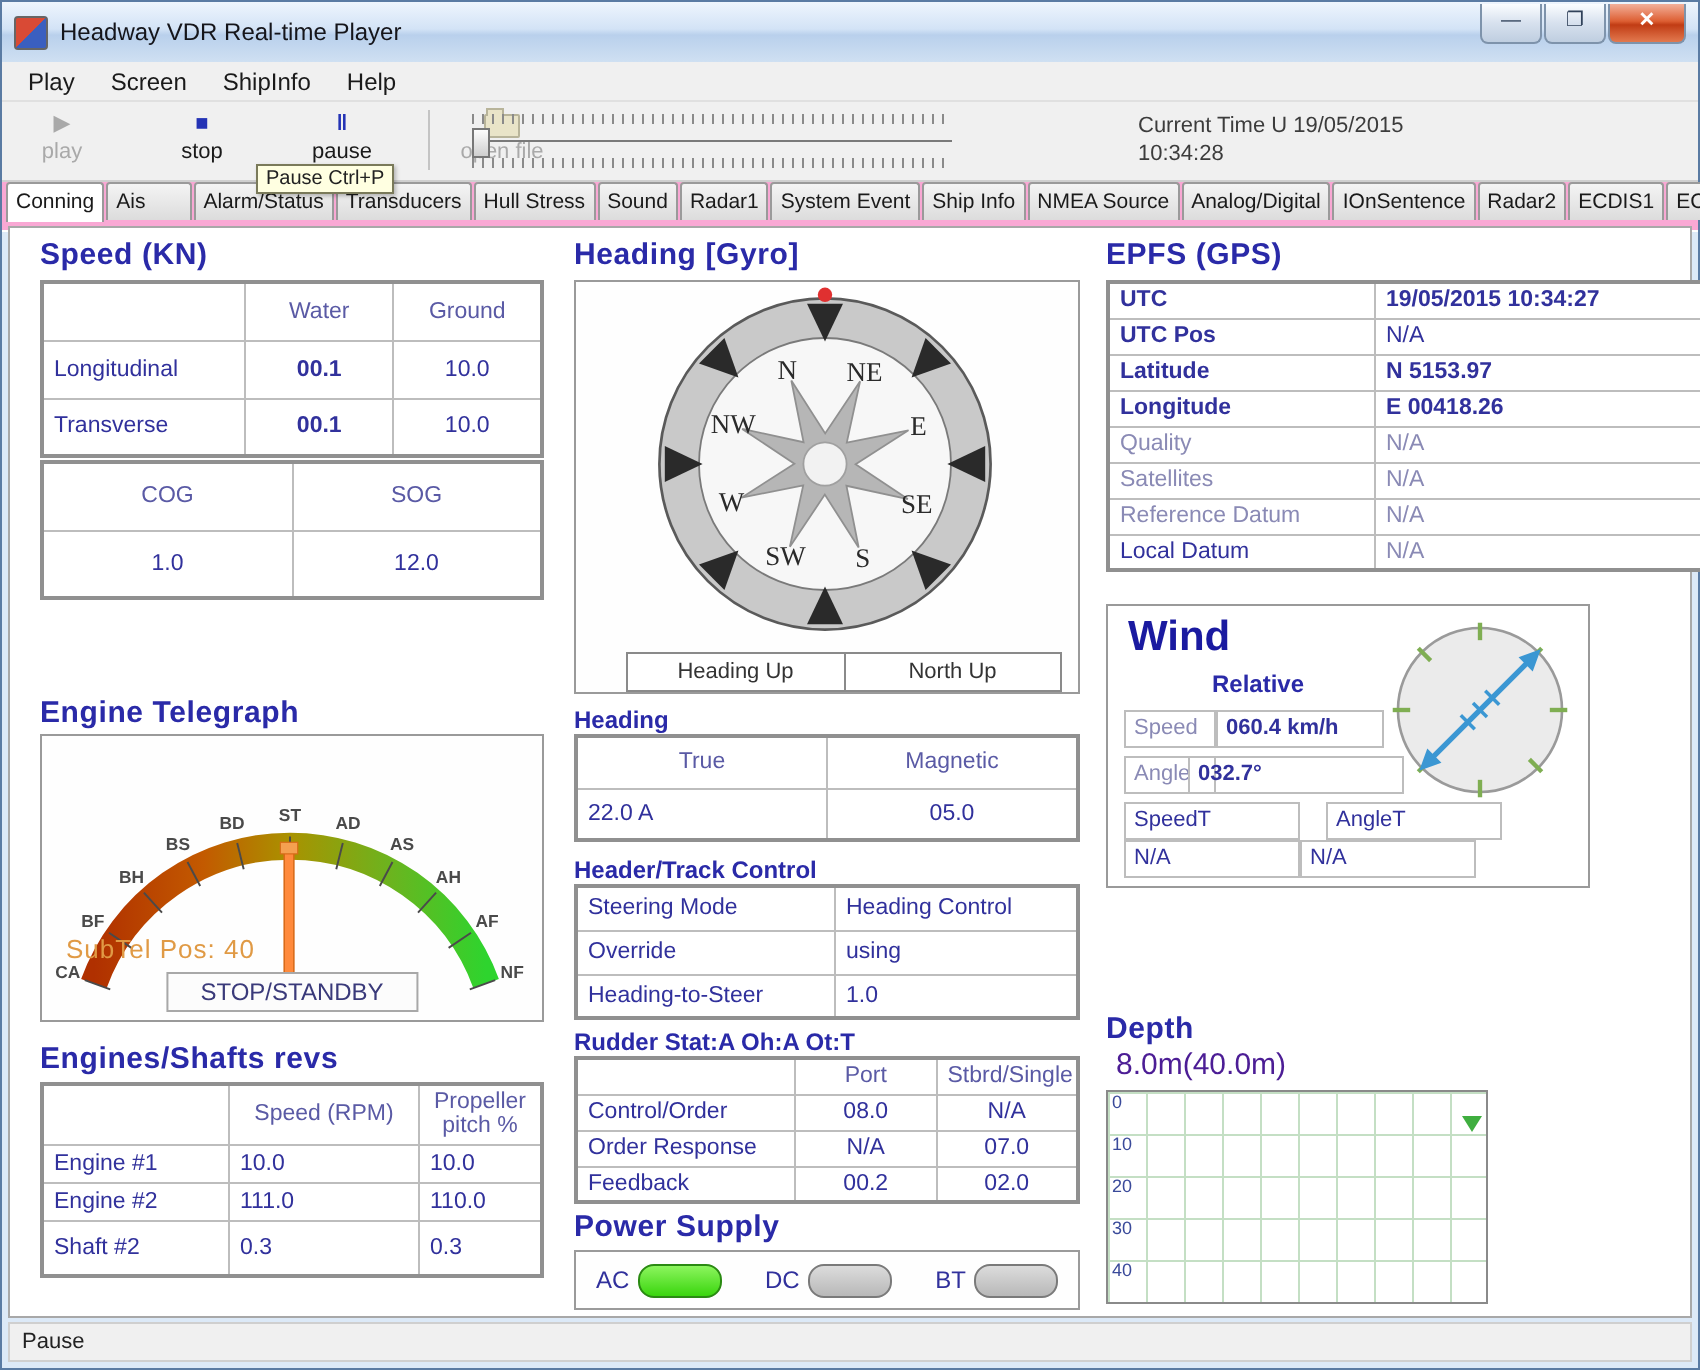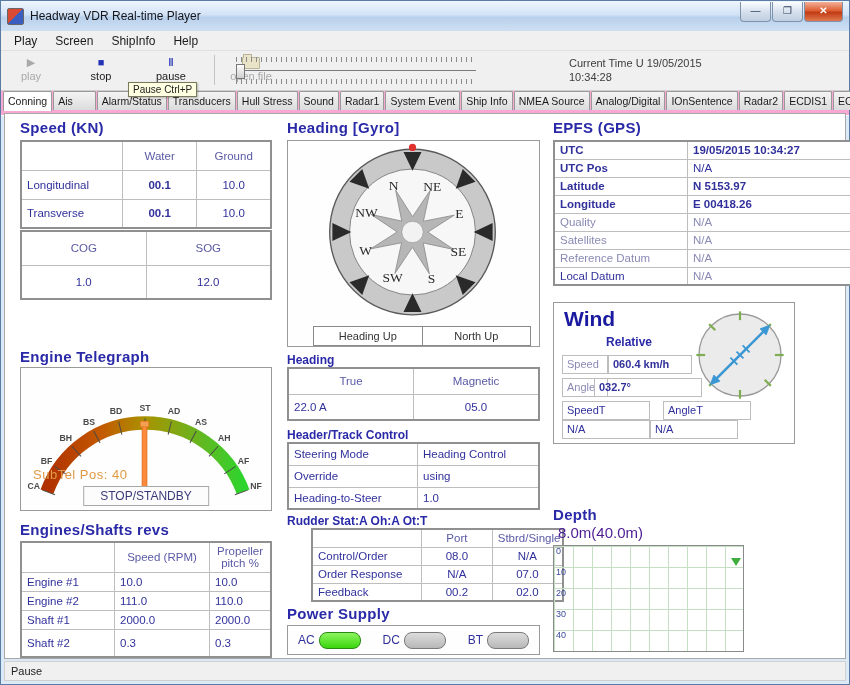--- a/index.html
+++ b/index.html
@@ -229,25 +229,20 @@
       <tr style="height:19px;">
         <td>Engine #1</td>
         <td>10.0</td>
         <td>10.0</td>
       </tr>
       <tr style="height:19px;">
         <td>Engine #2</td>
         <td>111.0</td>
         <td>110.0</td>
       </tr>
-      <tr style="height:19px;">
-        <td>Shaft #1</td>
-        <td>2000.0</td>
-        <td>2000.0</td>
-      </tr>
       <tr style="height:28px;">
         <td>Shaft #2</td>
         <td>0.3</td>
         <td>0.3</td>
       </tr>
     </tbody>
       </table>
 
     <div class="h1" style="left:282px;top:5px;">Heading [Gyro]</div>
     <div class="panel" style="left:282px;top:26px;width:253px;height:207px;">
@@ -310,21 +305,21 @@
         <td>using</td>
       </tr>
       <tr style="height:22px;">
         <td>Heading-to-Steer</td>
         <td>1.0</td>
       </tr>
     </tbody>
       </table>
 
     <div class="h2" style="left:282px;top:400px;">Rudder Stat:A Oh:A Ot:T</div>
-    <table class="t abs" style="left:282px;top:414px;width:253px;margin-left:24px;">
+    <table class="t abs" style="left:282px;top:414px;width:253px;">
       <tbody>
           <tr style="height:18px;">
         <th style="width:98px;"></th>
         <th style="text-align:center;">Port</th>
         <th style="text-align:center;">Stbrd/Single</th>
       </tr>
       <tr style="height:18px;">
         <td>Control/Order</td>
         <td style="text-align:center;">08.0</td>
         <td style="text-align:center;">N/A</td>

